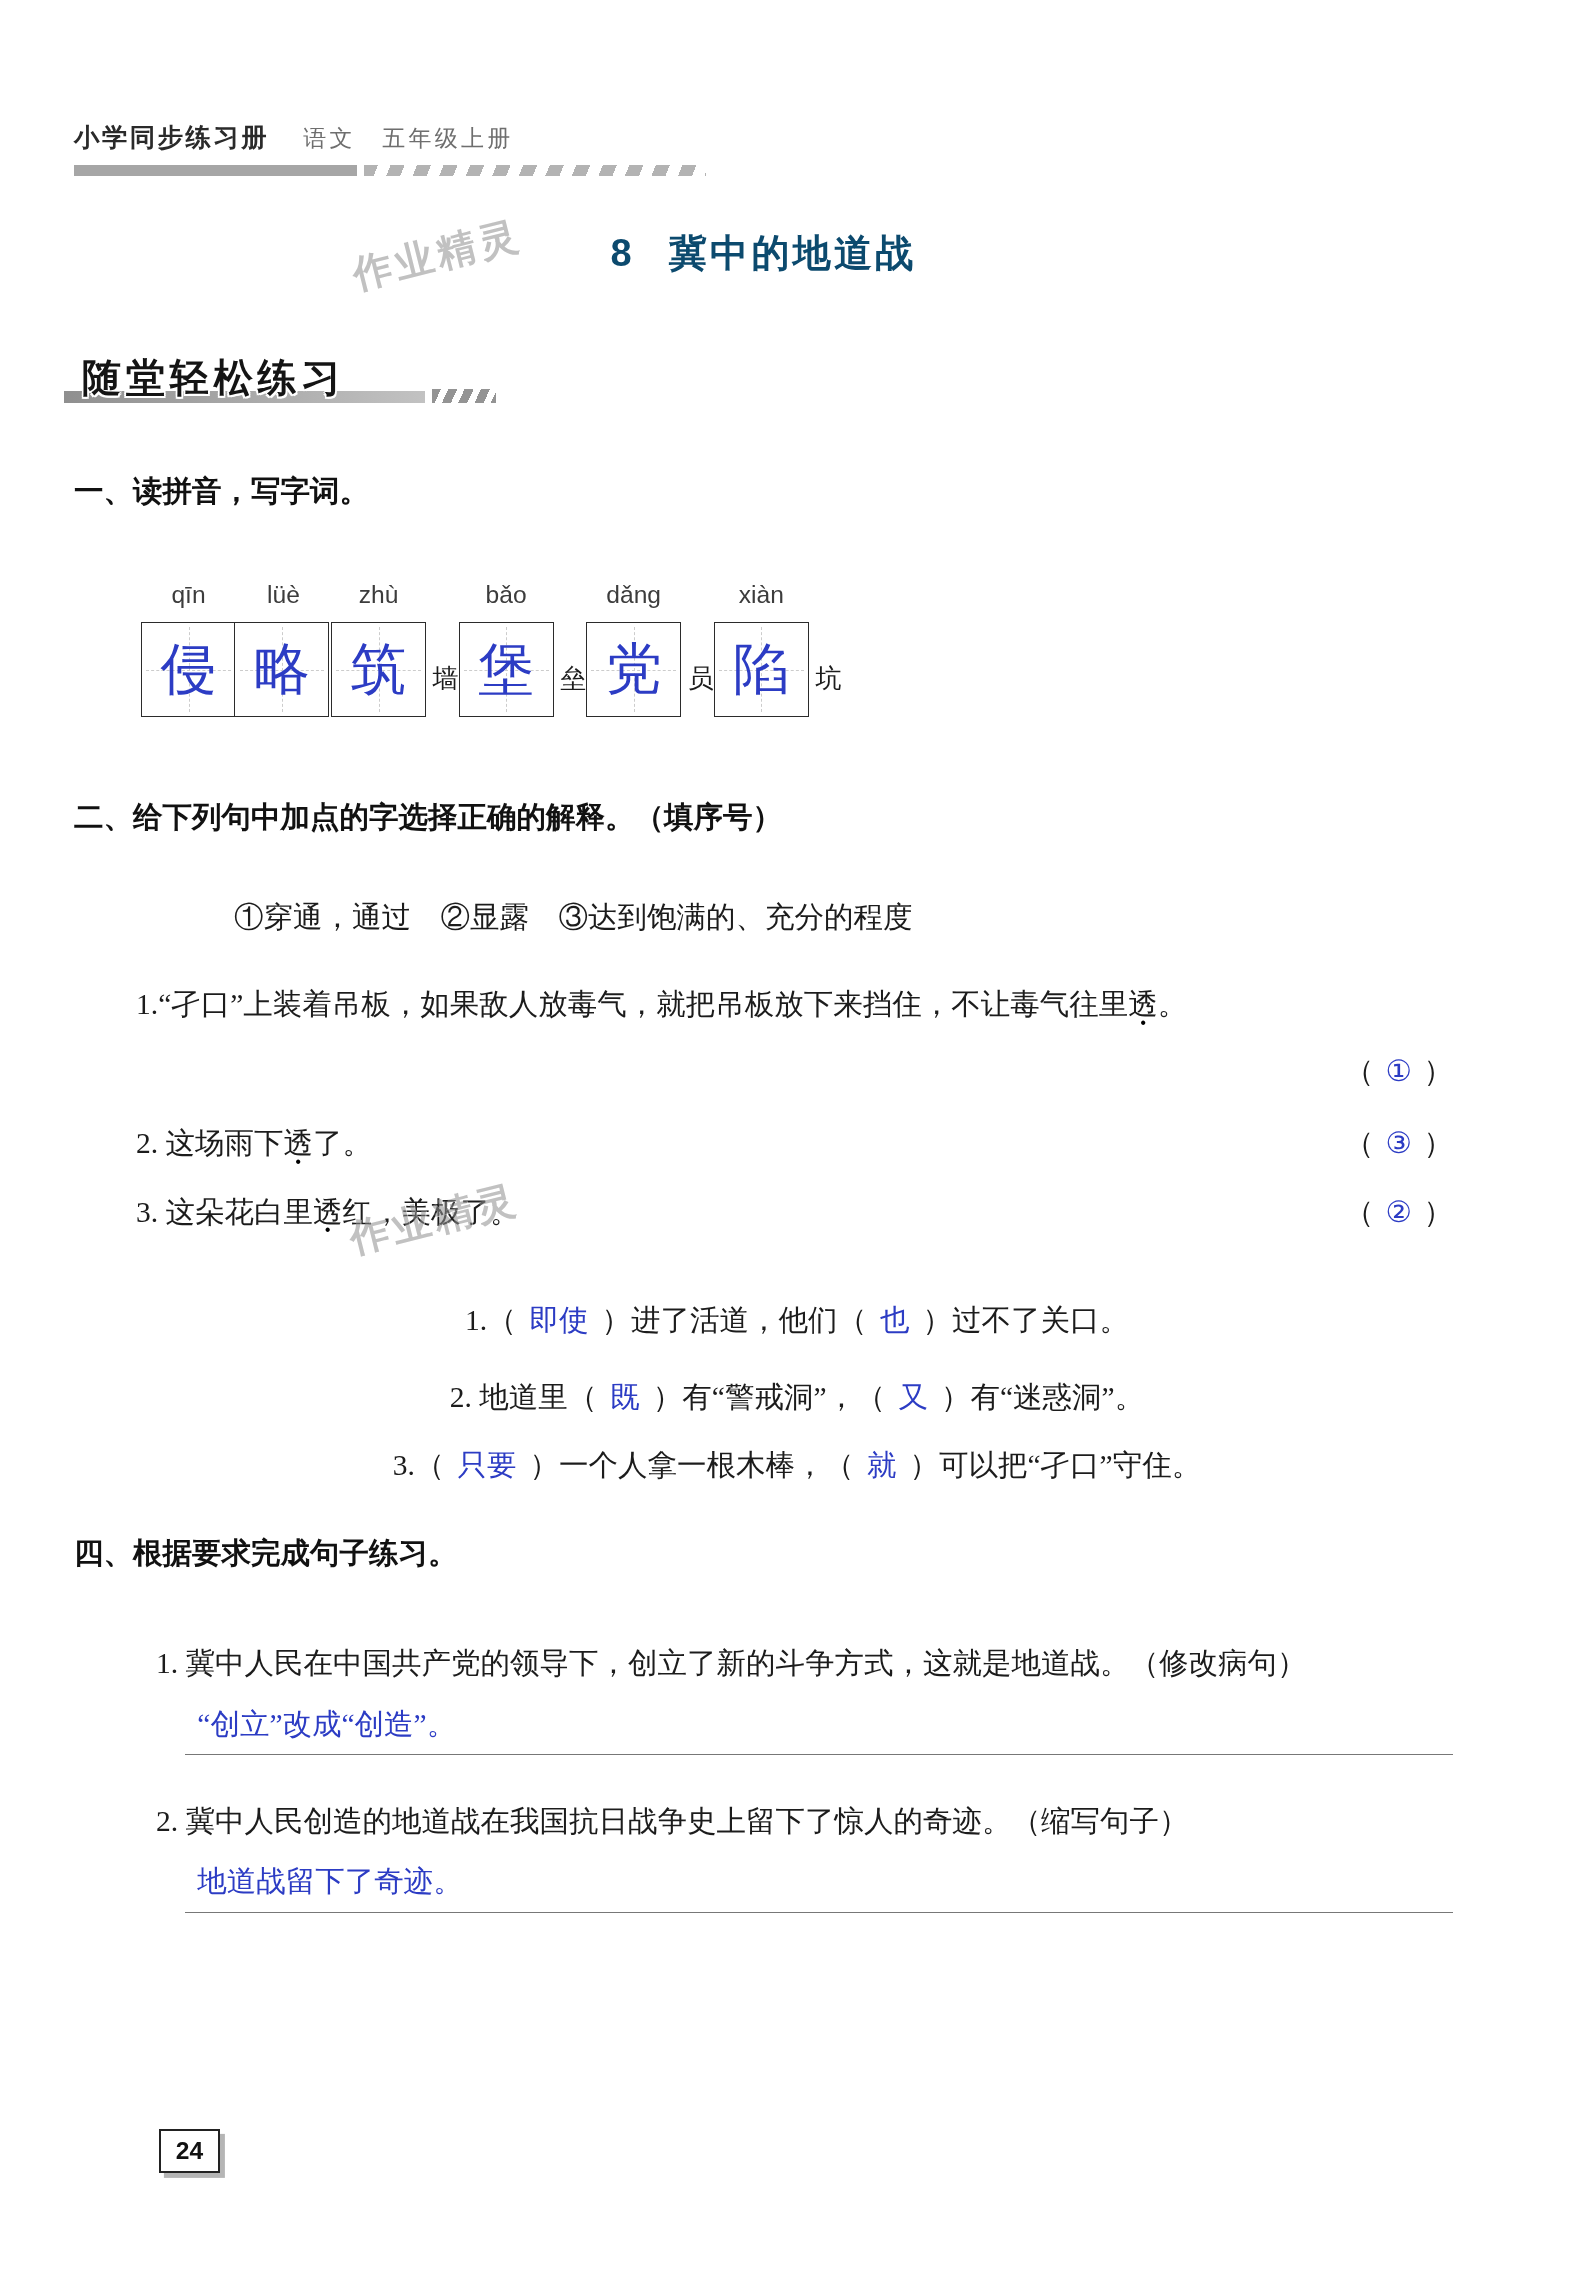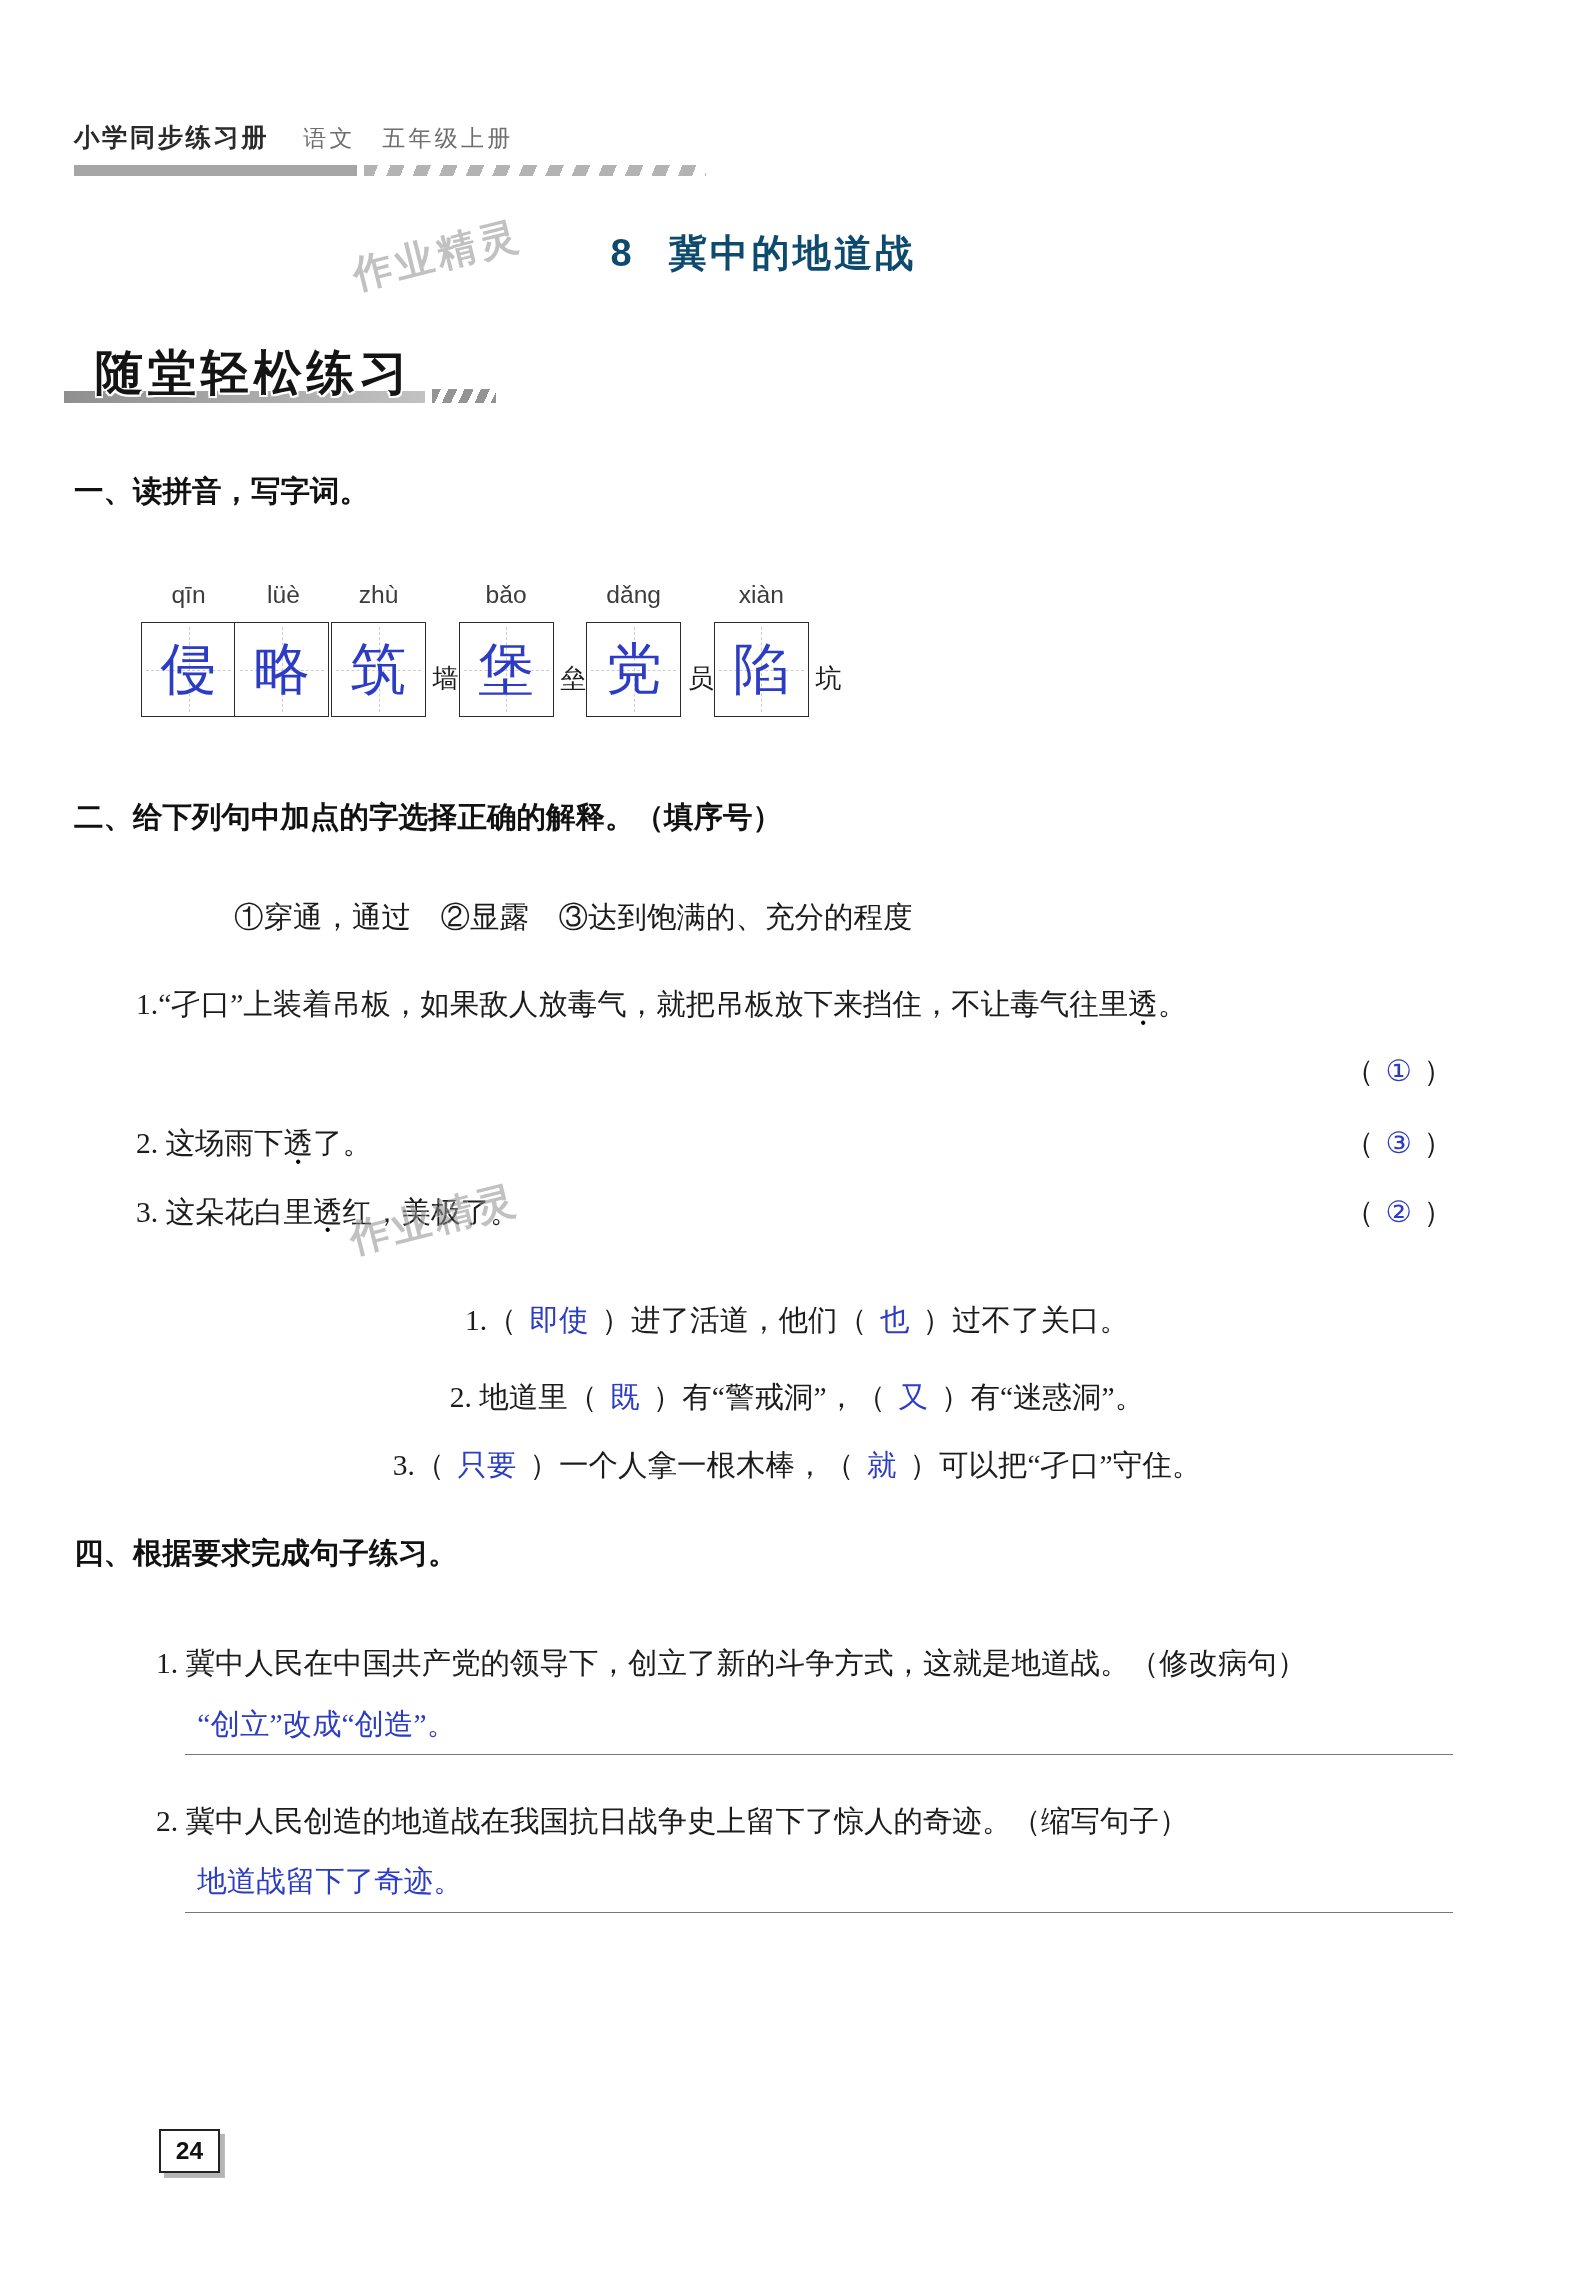--- a/index.html
+++ b/index.html
@@ -23,22 +23,22 @@
   .lesson { margin-top:54px; text-align:center; font-family:"Liberation Sans","DejaVu Sans",sans-serif;
             font-size:38px; font-weight:bold; letter-spacing:3.3px; color:#0c4a6e; line-height:46px; }
   .lesson-num { margin-right:34px; }
 
   
   .banner { position:relative; margin-top:74px; height:53px; width:492px; }
   .banner-bar { position:absolute; left:-9.8px; bottom:0; width:361px; height:12.3px;
     background:linear-gradient(to right,#8f8f8f,#c2c2c2); }
   .banner-ticks { position:absolute; left:358px; bottom:0; width:64px; height:14.8px;
     background:repeating-linear-gradient(115deg,#949494 0 8.2px,#ffffff 8.2px 14.8px); }
-  .banner-text { position:absolute; left:21px; bottom:-1.6px;
-    font-family:"Liberation Sans","DejaVu Sans",sans-serif; font-size:48px; font-weight:bold;
+  .banner-text { position:absolute; left:8px; bottom:-1.6px;
+    font-family:"Liberation Sans","DejaVu Sans",sans-serif; font-size:39px; font-weight:bold;
     letter-spacing:4.9px; color:#141414;
     text-shadow:1.6px 0 0 #fff,-1.6px 0 0 #fff,0 1.6px 0 #fff,0 -1.6px 0 #fff,1.6px 1.6px 0 #fff,-1.6px -1.6px 0 #fff,1.6px -1.6px 0 #fff,-1.6px 1.6px 0 #fff; }
 
   
   .sec-title { font-size:29.5px; font-weight:bold; color:#111; line-height:44px; }
   .bodytext, .qline, .s3item, .q4, .options, .ansline { font-size:29.5px; line-height:44px; color:#1c1c1c; }
   .s1t { margin-top:66px; }
 
   
   .pinyin-row { margin-top:68px; margin-left:67px; display:flex; }

